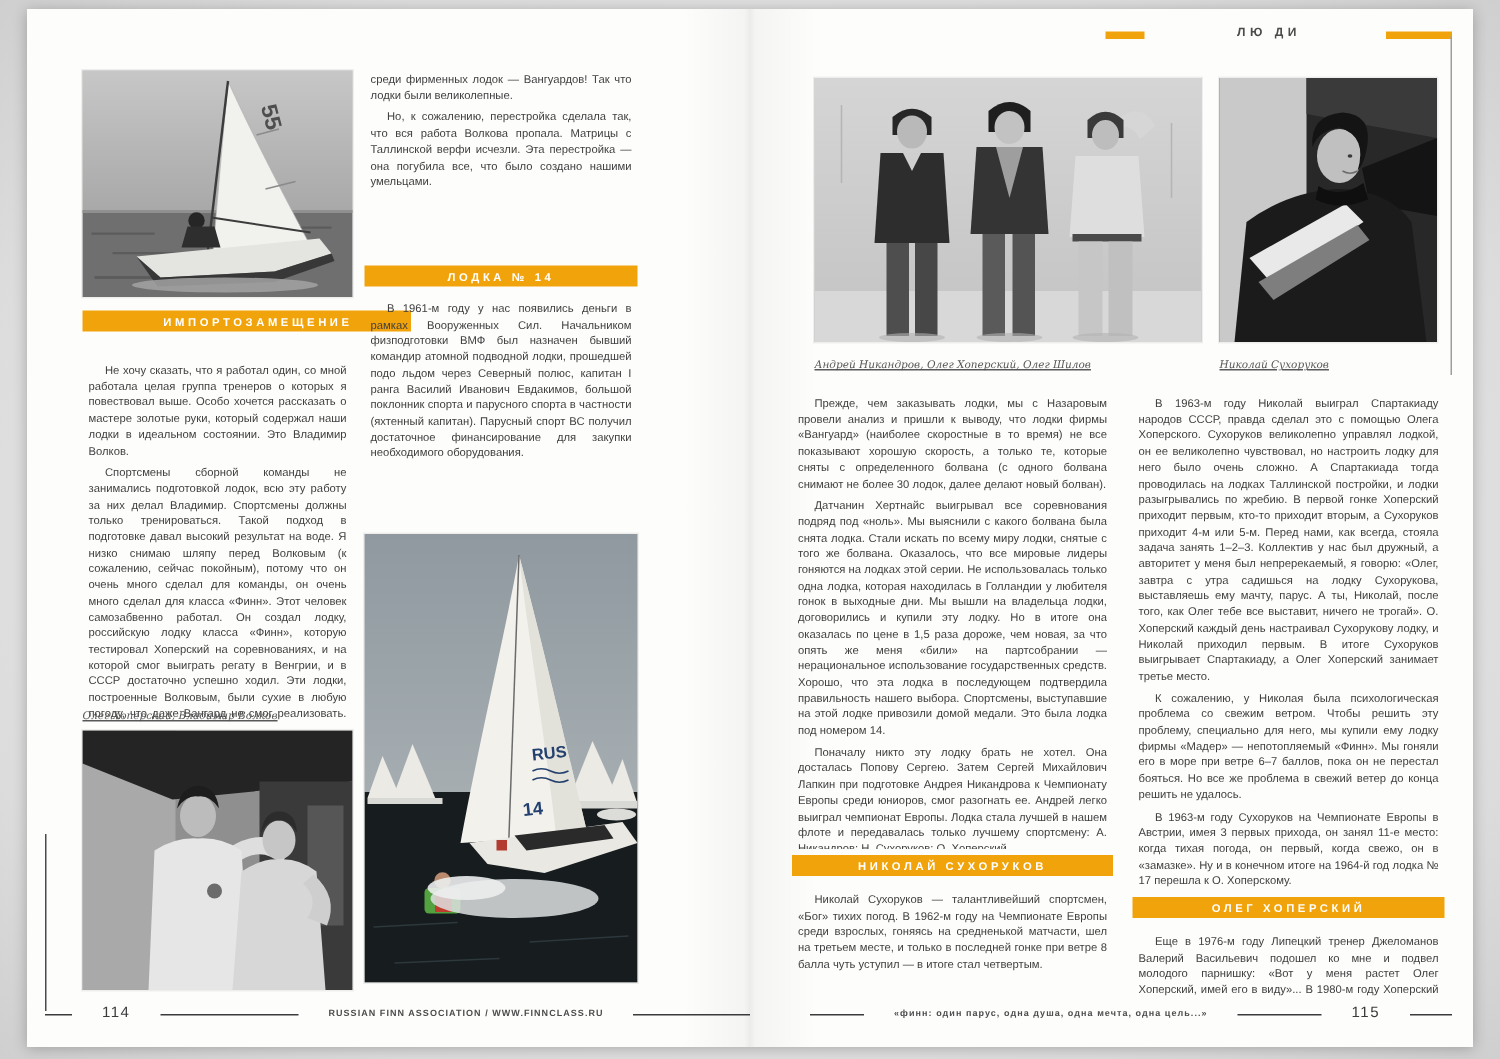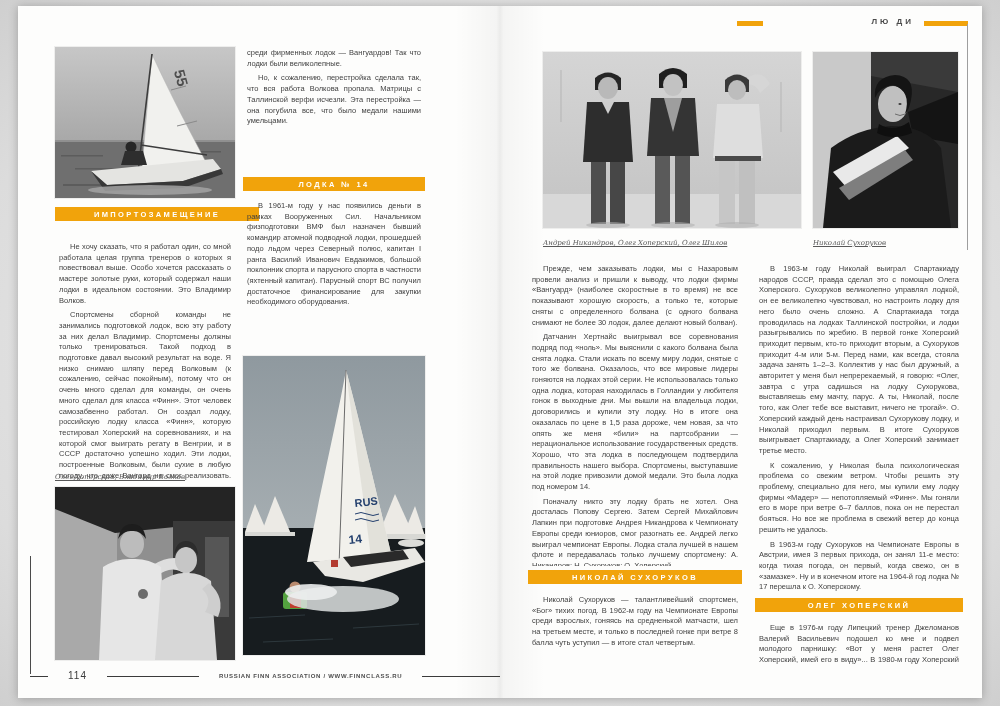--- a/index.html
+++ b/index.html
@@ -28,21 +28,21 @@
   svg text{font-family:"Liberation Sans",sans-serif;}
 </style>
 </head>
 <body>
 
 <div id="canvas">
   <div class="spread"></div>
   <div class="gutter"></div>
 
   <div class="hbar" style="left:737px;top:21px;width:26px;"></div>
-  <div class="sec-title" style="left:778px;top:17px;width:136px;text-align:right;">ЛЮ ДИ</div>
+  <div class="sec-title" style="left:778px;top:17px;width:136px;">ЛЮ ДИ</div>
   <div class="hbar" style="left:924px;top:21px;width:44px;"></div>
   <div class="vline" style="left:967px;top:24px;height:226px;background:#9e9e9e;"></div>
   <div class="vline" style="left:30px;top:556px;height:118px;background:#4a4a4a;"></div>
 
   <div class="photo" style="left:55px;top:47px;">
     <svg viewBox="0 0 180 151" width="180" height="151">
       <defs>
           <linearGradient id="g1" x1="0" y1="0" x2="0" y2="1">
         <stop offset="0" stop-color="#c7c7c7"></stop>
             <stop offset="1" stop-color="#a8a8a8"></stop>
@@ -64,21 +64,21 @@
       <text x="119" y="32" transform="rotate(75 124 28)" font-size="15" font-weight="bold" fill="#4e4e4e">55</text>
       <line x1="86" y1="98" x2="152" y2="108" stroke="#3c3c3c" stroke-width="1.4"></line>
       <circle cx="76" cy="100" r="5.5" fill="#262626"></circle>
       <path d="M70,104 L88,104 L92,118 L66,118 Z" fill="#2e2e2e"></path>
       <path d="M36,124 L158,112 L166,122 L128,134 L52,138 Z" fill="#e4e4e1"></path>
       <path d="M36,124 L52,138 L128,134 L166,122 L168,127 L128,141 L50,144 Z" fill="#2f2f2f" opacity="0.85"></path>
       <ellipse cx="95" cy="143" rx="62" ry="5" fill="#a3a3a3" opacity="0.85"></ellipse>
     </svg>
   </div>
 
-  <div class="orange-h" style="left:55px;top:207px;width:204px;">ИМПОРТОЗАМЕЩЕНИЕ</div>
+  <div class="orange-h" style="left:55px;top:207px;width:204px;padding-left:15px;">ИМПОРТОЗАМЕЩЕНИЕ</div>
 
   <div class="textcol" style="left:55px;top:238px;width:180px;height:244px;">
     <p class="ind">Не хочу сказать, что я работал один, со мной работала целая группа тренеров о которых я повествовал выше. Особо хочется рассказать о мастере золотые руки, который содержал наши лодки в идеальном состоянии. Это Владимир Волков.</p>
     <p class="ind">Спортсмены сборной команды не занимались подготовкой лодок, всю эту работу за них делал Владимир. Спортсмены должны только тренироваться. Такой подход в подготовке давал высокий результат на воде. Я низко снимаю шляпу перед Волковым (к сожалению, сейчас покойным), потому что он очень много сделал для команды, он очень много сделал для класса «Финн». Этот человек самозабвенно работал. Он создал лодку, российскую лодку класса «Финн», которую тестировал Хоперский на соревнованиях, и на которой смог выиграть регату в Венгрии, и в СССР достаточно успешно ходил. Эти лодки, построенные Волковым, были сухие в любую погоду, что даже Вангард не смог реализовать. Это великолепные были лодки. На одной из них Николай Сухоруков, когда он был наказан (в наказание я лишал фирменной мачты), стал призером Чемпионата Советского Союза</p>
   </div>
 
   <div class="caption" style="left:55px;top:473px;width:180px;">Олег Хоперский, Владимир Волков</div>
 
   <div class="photo" style="left:55px;top:487px;">
     <svg viewBox="0 0 180 173" width="180" height="173">
@@ -94,21 +94,21 @@
       <circle cx="88" cy="107" r="5" fill="#6b6b6b"></circle>
       <ellipse cx="131" cy="73" rx="11" ry="13" fill="#c6c6c6"></ellipse>
       <path d="M119,68 Q121,54 131,54 Q142,54 143,68 Q137,59 131,60 Q124,59 119,68 Z" fill="#2c2c2c"></path>
       <path d="M106,94 Q120,85 131,86 Q144,85 156,94 L162,173 L100,173 Z" fill="#d7d7d7"></path>
       <path d="M154,96 Q171,111 163,130 L150,125 Q158,112 147,102 Z" fill="#cecece"></path>
     </svg>
   </div>
 
   <div class="textcol" style="left:243px;top:44px;width:182px;height:132px;">
     <p>среди фирменных лодок — Вангуардов! Так что лодки были великолепные.</p>
-    <p class="ind">Но, к сожалению, перестройка сделала так, что вся работа Волкова пропала. Матрицы с Таллинской верфи исчезли. Эта перестройка — она погубила все, что было медали нашими умельцами.</p>
+    <p class="ind">Но, к сожалению, перестройка сделала так, что вся работа Волкова пропала. Матрицы с Таллинской верфи исчезли. Эта перестройка — она погубила все, что было создано нашими умельцами.</p>
   </div>
 
   <div class="orange-h" style="left:243px;top:177px;width:182px;">ЛОДКА № 14</div>
 
   <div class="textcol" style="left:243px;top:197px;width:182px;height:155px;">
     <p class="ind">В 1961-м году у нас появились деньги в рамках Вооруженных Сил. Начальником физподготовки ВМФ был назначен бывший командир атомной подводной лодки, прошедшей подо льдом через Северный полюс, капитан I ранга Василий Иванович Евдакимов, большой поклонник спорта и парусного спорта в частности (яхтенный капитан). Парусный спорт ВС получил достаточное финансирование для закупки необходимого оборудования.</p>
   </div>
 
   <div class="photo" style="left:243px;top:356px;">
     <svg viewBox="0 0 182 299" width="182" height="299">
@@ -239,13 +239,20 @@
   </div>
 
   <div class="footer" style="left:30px;top:670px;width:470px;">
     <span class="fl" style="width:18px;"></span>
     <span class="pagenum">114</span>
     <span class="fl" style="width:92px;"></span>
     <span class="flabel">RUSSIAN FINN ASSOCIATION  /  WWW.FINNCLASS.RU</span>
     <span class="fl" style="flex:1 1 auto;"></span>
   </div>
 
+  <div class="footer" style="left:540px;top:670px;width:428px;">
+    <span class="fl" style="flex:1 1 auto;"></span>
+    <span class="flabel">«финн: один парус, одна душа, одна мечта, одна цель...»</span>
+    <span class="fl" style="width:56px;"></span>
+    <span class="pagenum">115</span>
+    <span class="fl" style="width:28px;"></span>
+  </div>
 </div>
 
 </body></html>

